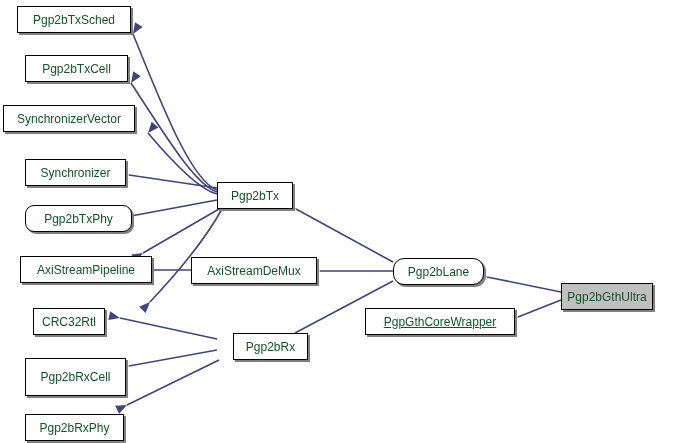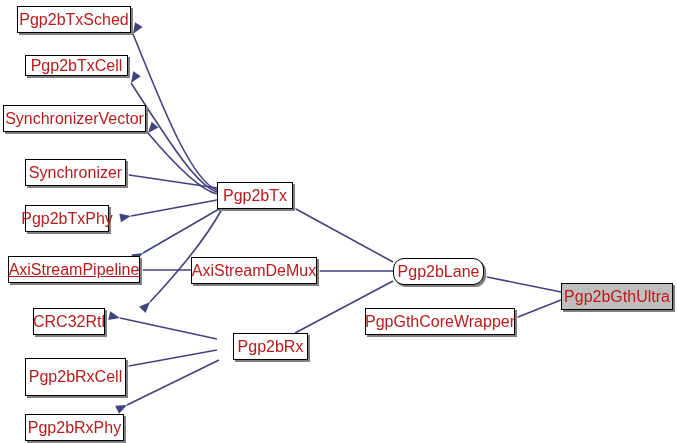--- a/index.html
+++ b/index.html
@@ -27,22 +27,22 @@
   .node {
     position: absolute;
     box-sizing: border-box;
     background: #ffffff;
     border: 1px solid #000000;
     box-shadow: 2px 2px 0 0 #808080;
     display: flex;
     align-items: center;
     justify-content: center;
     font-family: "Liberation Sans", sans-serif;
-    font-size: 16px;
-    color: #b91c1c;
+    font-size: 12px;
+    color: #14532d;
     line-height: 1;
     white-space: nowrap;
     letter-spacing: 0px;
   }
   .node.highlight {
     background: #bfbfbf;
   }
   .node-label {
     pointer-events: none;
   }
@@ -81,33 +81,33 @@
       <path d="M 393,281 L 295,333" fill="none" stroke="#42427f" stroke-width="1.6"></path>
       <polygon points="0,0 11,-4.5 11,4.5" fill="#42427f" transform="translate(295,333) rotate(152)"></polygon>
       <path d="M 561,292 L 487,277" fill="none" stroke="#42427f" stroke-width="1.6"></path>
       <polygon points="0,0 11,-4.5 11,4.5" fill="#42427f" transform="translate(487,277) rotate(191)"></polygon>
       <path d="M 561,300 L 518,317" fill="none" stroke="#42427f" stroke-width="1.6"></path>
       <polygon points="0,0 11,-4.5 11,4.5" fill="#42427f" transform="translate(518,317) rotate(158)"></polygon>
     </svg>
 <div class="node" style="left: 17px; top: 6px; width: 114px; height: 27px;">
       <span class="node-label">Pgp2bTxSched</span>
     </div>
-    <div class="node" style="left: 25px; top: 55px; width: 103px; height: 21px;">
+    <div class="node" style="left: 25px; top: 55px; width: 103px; height: 27px;">
       <span class="node-label">Pgp2bTxCell</span>
     </div>
-    <div class="node" style="left: 3px; top: 105px; width: 143px; height: 27px;">
+    <div class="node" style="left: 3px; top: 105px; width: 132px; height: 27px;">
       <span class="node-label">SynchronizerVector</span>
     </div>
     <div class="node" style="left: 25px; top: 159px; width: 101px; height: 27px;">
       <span class="node-label">Synchronizer</span>
     </div>
-    <div class="node" style="left: 25px; top: 205px; width: 84px; height: 27px;">
+    <div class="node" style="left: 25px; top: 205px; width: 107px; height: 27px; border-radius: 9px;">
       <span class="node-label">Pgp2bTxPhy</span>
     </div>
-    <div class="node" style="left: 8px; top: 256px; width: 132px; height: 27px; text-decoration: underline;">
+    <div class="node" style="left: 20px; top: 256px; width: 132px; height: 27px;">
       <span class="node-label">AxiStreamPipeline</span>
     </div>
     <div class="node" style="left: 33px; top: 308px; width: 72px; height: 27px;">
       <span class="node-label">CRC32Rtl</span>
     </div>
     <div class="node" style="left: 25px; top: 358px; width: 101px; height: 38px;">
       <span class="node-label">Pgp2bRxCell</span>
     </div>
     <div class="node" style="left: 25px; top: 414px; width: 99px; height: 27px;">
       <span class="node-label">Pgp2bRxPhy</span>
@@ -117,19 +117,19 @@
     </div>
     <div class="node" style="left: 191px; top: 257px; width: 126px; height: 27px;">
       <span class="node-label">AxiStreamDeMux</span>
     </div>
     <div class="node" style="left: 217px; top: 333px; width: 75px; height: 27px; margin-left: 16px;">
       <span class="node-label">Pgp2bRx</span>
     </div>
     <div class="node" style="left: 393px; top: 258px; width: 91px; height: 27px; border-radius: 11px;">
       <span class="node-label">Pgp2bLane</span>
     </div>
-    <div class="node" style="left: 365px; top: 308px; width: 150px; height: 27px;">
+    <div class="node" style="left: 365px; top: 308px; width: 150px; height: 27px; text-decoration: underline;">
       <span class="node-label">PgpGthCoreWrapper</span>
     </div>
-    <div class="node highlight" style="left: 561px; top: 283px; width: 112px; height: 27px;">
+    <div class="node highlight" style="left: 561px; top: 283px; width: 92px; height: 27px;">
       <span class="node-label">Pgp2bGthUltra</span>
     </div>
   </div>
 
 </body></html>

